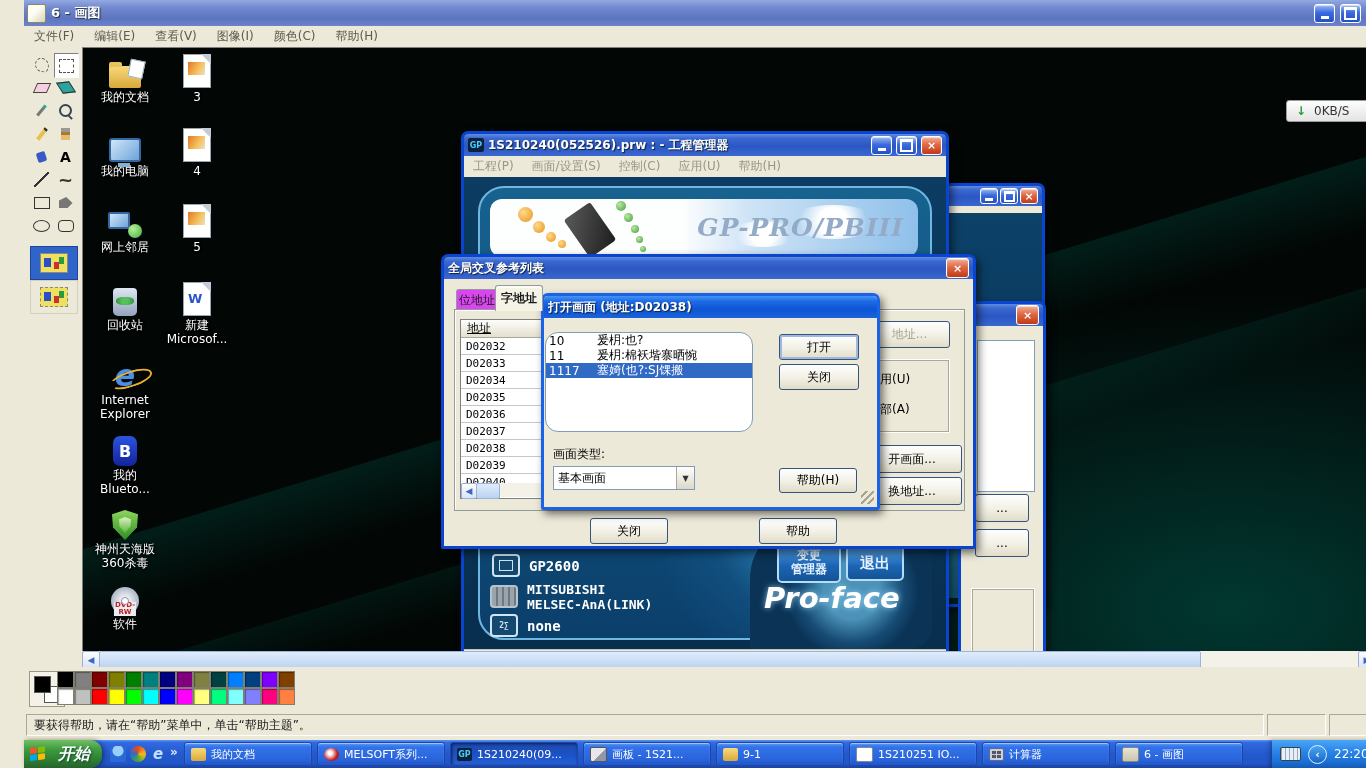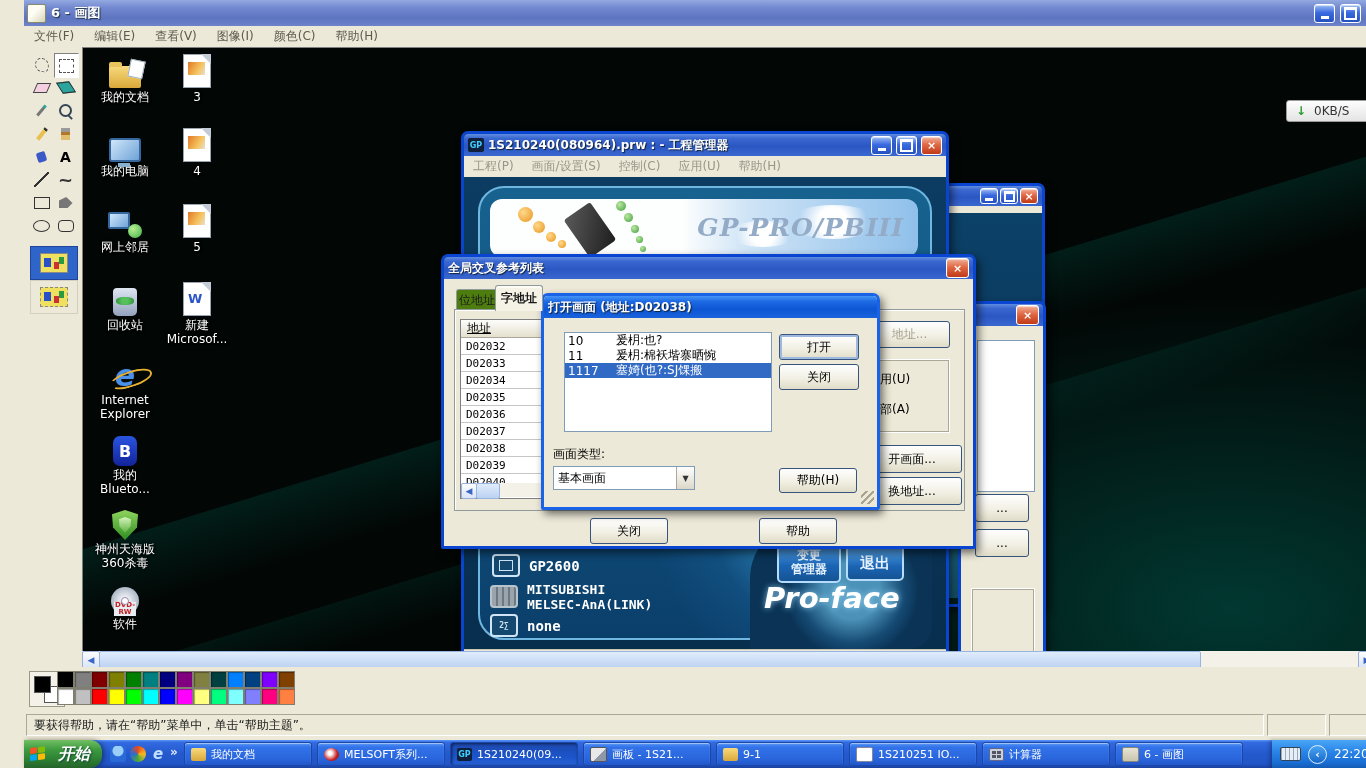--- a/index.html
+++ b/index.html
@@ -128,21 +128,21 @@
     font-family:"DejaVu Sans Mono",monospace;font-weight:bold;font-size:13px;}
   .hwico{width:24px;height:19px;border:2px solid #cfe4f4;border-radius:4px;background:#14486e;display:flex;align-items:center;justify-content:center;color:#cfe4f4;font-size:9px;}
   .hwico .inner{width:12px;height:9px;border:1px solid #cfe4f4;}
   .hwico.plc{background:repeating-linear-gradient(90deg,#9aa4ac 0 4px,#6d7880 4px 6px);border-color:#b8c4cc;}
   .bluebtn{position:absolute;background:linear-gradient(#59a9ec,#1b64b4 60%,#155494);border:2px solid #b5dcfa;border-radius:5px;
     color:#e8f4ff;display:flex;flex-direction:column;align-items:center;justify-content:center;font-size:12px;line-height:14px;font-weight:bold;}
   .proface{position:absolute;color:#fff;font-size:29px;font-weight:bold;font-style:italic;letter-spacing:0px;text-shadow:0 0 6px rgba(160,220,255,.8);}
   .grip{position:absolute;right:2px;bottom:2px;width:13px;height:13px;
     background:repeating-linear-gradient(135deg,transparent 0 3px,#8fa5c8 3px 5px);}
   
-  .tab{position:absolute;background:#4d7c0f;border:1px solid #919b9c;border-bottom:none;border-radius:3px 3px 0 0;
+  .tab{position:absolute;background:#d946ef;border:1px solid #919b9c;border-bottom:none;border-radius:3px 3px 0 0;
     display:flex;align-items:center;justify-content:center;font-size:12px;color:#1a1a1a;}
   .tab.on{background:#f5f3e6;z-index:2;box-shadow:inset 0 2px 0 #fcfcf4;font-weight:bold;}
   .tabpanel{position:absolute;border:1px solid #919b9c;background:#ece9d8;box-shadow:1px 1px 0 #fff inset;}
   .lv{position:absolute;background:#fff;border:1px solid #808080;overflow:hidden;}
   .lvhead{height:17px;background:linear-gradient(#fdfdfb,#e4e0ce);border-bottom:1px solid #aca899;
     display:flex;align-items:center;padding:0 6px;font-size:12px;text-decoration:underline;color:#000;}
   .lvrow{height:16px;display:flex;align-items:center;padding:0 5px;border-bottom:1px solid #c6c6c6;
     font-family:"DejaVu Sans Mono",monospace;font-size:11px;color:#000;}
   
   .obrow{height:15px;display:flex;align-items:center;font-size:12px;color:#000;white-space:nowrap;overflow:hidden;}
@@ -388,21 +388,21 @@
       <div class="sunken" style="position:absolute;left:16px;top:14px;width:56px;height:150px;"></div>
       <div class="btn" style="position:absolute;left:14px;top:168px;width:52px;height:26px;">...</div>
       <div class="btn" style="position:absolute;left:14px;top:203px;width:52px;height:26px;">...</div>
       <div class="groove" style="position:absolute;left:10px;top:262px;width:62px;height:68px;"></div>
     </div>
   </div>
 
   <div class="abs xpwin" style="left:437px;top:131px;width:482px;height:534px;">
     <div class="tb tb-grad">
       <span class="ti-gp" style="width:16px;height:14px;border-radius:2px;display:flex;align-items:center;justify-content:center;">GP</span>
-      <span class="title">1S210240(080964).prw : - 工程管理器</span>
+      <span class="title">1S210240(052526).prw : - 工程管理器</span>
       <span class="wbtn">
           <span class="g-min"></span>
         </span>
       <span class="wbtn">
           <span class="g-max"></span>
         </span>
       <span class="wbtn close">×</span>
     </div>
     <div class="gp-menu">
       <span>工程(P)</span>
@@ -500,21 +500,21 @@
       <div class="btn" style="position:absolute;left:146px;top:239px;width:76px;height:24px;">关闭</div>
       <div class="btn" style="position:absolute;left:315px;top:239px;width:76px;height:24px;">帮助</div>
     </div>
   </div>
 
   <div class="abs xpwin bright" style="left:517px;top:293px;width:333px;height:211px;">
     <div class="tb tb-grad-active">
       <span class="title">打开画面 (地址:D02038)</span>
     </div>
     <div class="beige" style="position:relative;height:189px;">
-      <div class="sunken" style="position:absolute;left:20px;top:14px;width:206px;height:98px;overflow:hidden;">
+      <div class="sunken" style="position:absolute;left:1px;top:14px;width:206px;height:98px;overflow:hidden;border-radius:13px;">
         <div class="obrow">
           <span class="oid">10</span>
             <span>爰枂:也?</span>
         </div>
         <div class="obrow">
           <span class="oid">11</span>
             <span>爰枂:棉袄堦寨晒惋</span>
         </div>
         <div class="obrow sel">
           <span class="oid">1117</span>

